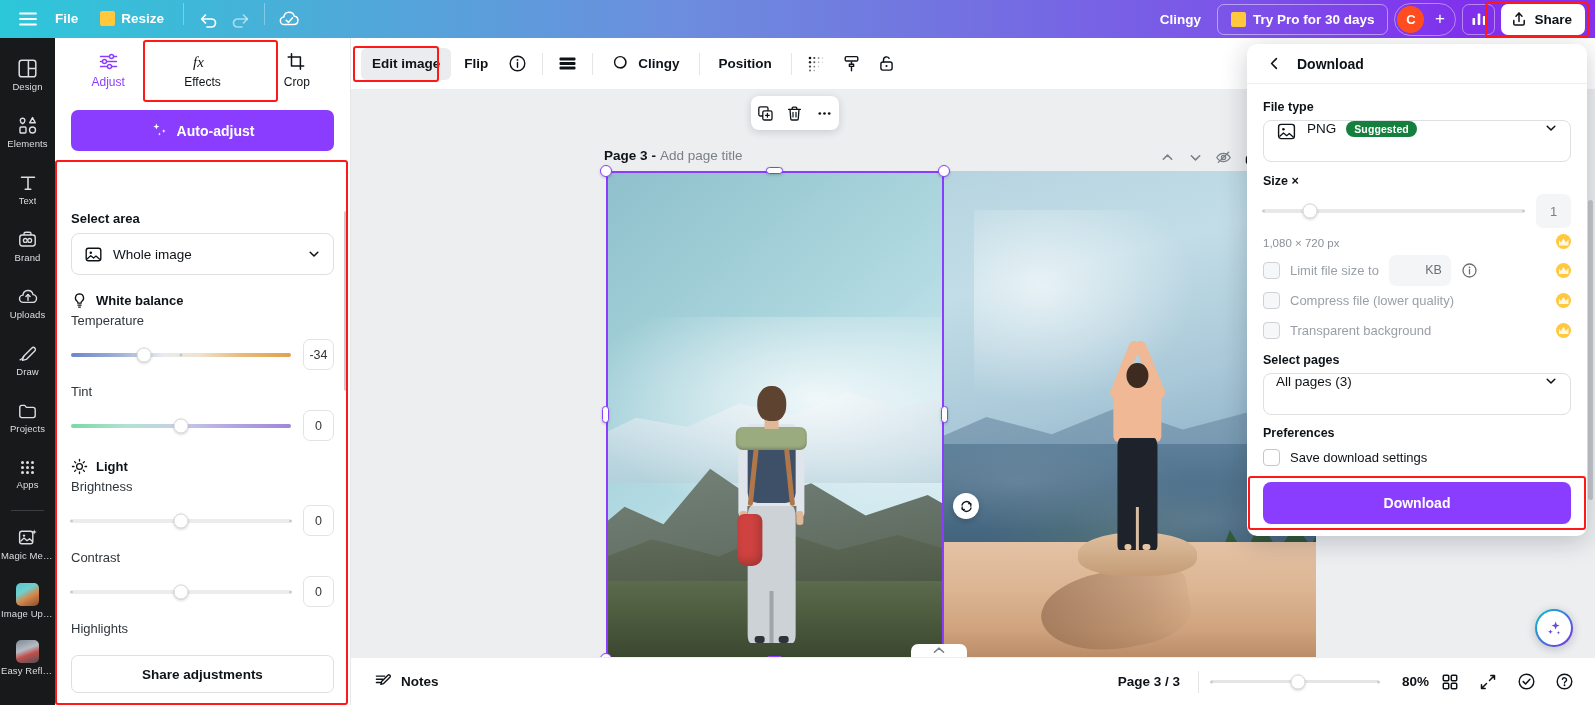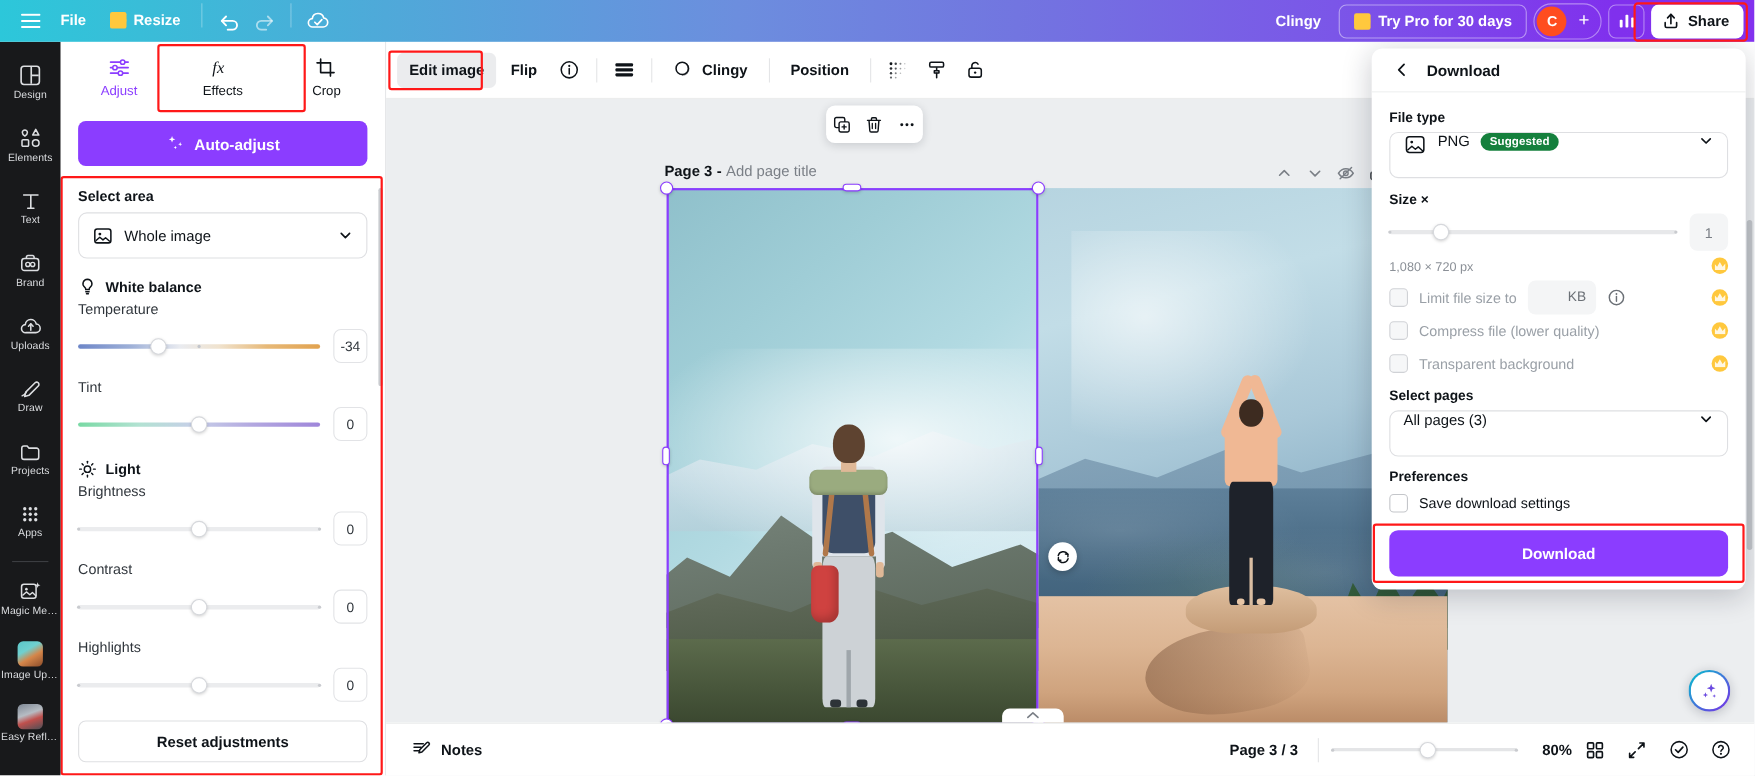--- a/index.html
+++ b/index.html
@@ -103,21 +103,21 @@
     flex: 1; height: 58px; display: flex; flex-direction: column; align-items: center;
     justify-content: center; gap: 4px; cursor: pointer; border-radius: 7px;
     font-size: 12px; color: #0e1318;
   }
   .ptab.active { color: #8b3dff; }
   .auto-adjust {
     margin: 8px 16px 10px; height: 41px; background: #8b3dff; border-radius: 7px;
     display: flex; align-items: center; justify-content: center; gap: 9px;
     color: #fff; font-size: 14px; font-weight: 600; cursor: pointer; flex: 0 0 auto;
   }
-  .panel-body { flex: 1 1 auto; overflow: hidden; position: relative; padding: 0 16px; }
+  .panel-body { flex: 1 1 auto; overflow: hidden; position: relative; padding: 0 16px; margin-top: 40px; }
   .sec-label { font-size: 13px; font-weight: 700; color: #0e1318; margin: 10px 0 7px; }
   .select-box {
     height: 42px; border: 1px solid #dedfe2; border-radius: 8px;
     display: flex; align-items: center; padding: 0 12px; gap: 10px;
     font-size: 13.5px; color: #0e1318; cursor: pointer; background: #fff;
   }
   .select-box .chev { margin-left: auto; }
   .group-head {
     display: flex; align-items: center; gap: 8px; margin: 17px 0 4px;
     font-size: 13px; font-weight: 700; color: #0e1318;
@@ -735,21 +735,21 @@
           </div>
           <div class="val-box">0</div>
         </div>
       </div>
 
       <div class="panel-scroll"></div>
     </div>
 
     <div class="panel-foot">
       <div class="reset-btn">
-        <span>Reset adjustments</span>
+        <span>Share adjustments</span>
       </div>
     </div>
     <div class="hl-panel"></div>
   </div>
 
   <div class="edbar">
     <div class="eb-btn sel">
       <span>Edit image</span>
     </div>
     <div class="eb-btn">

